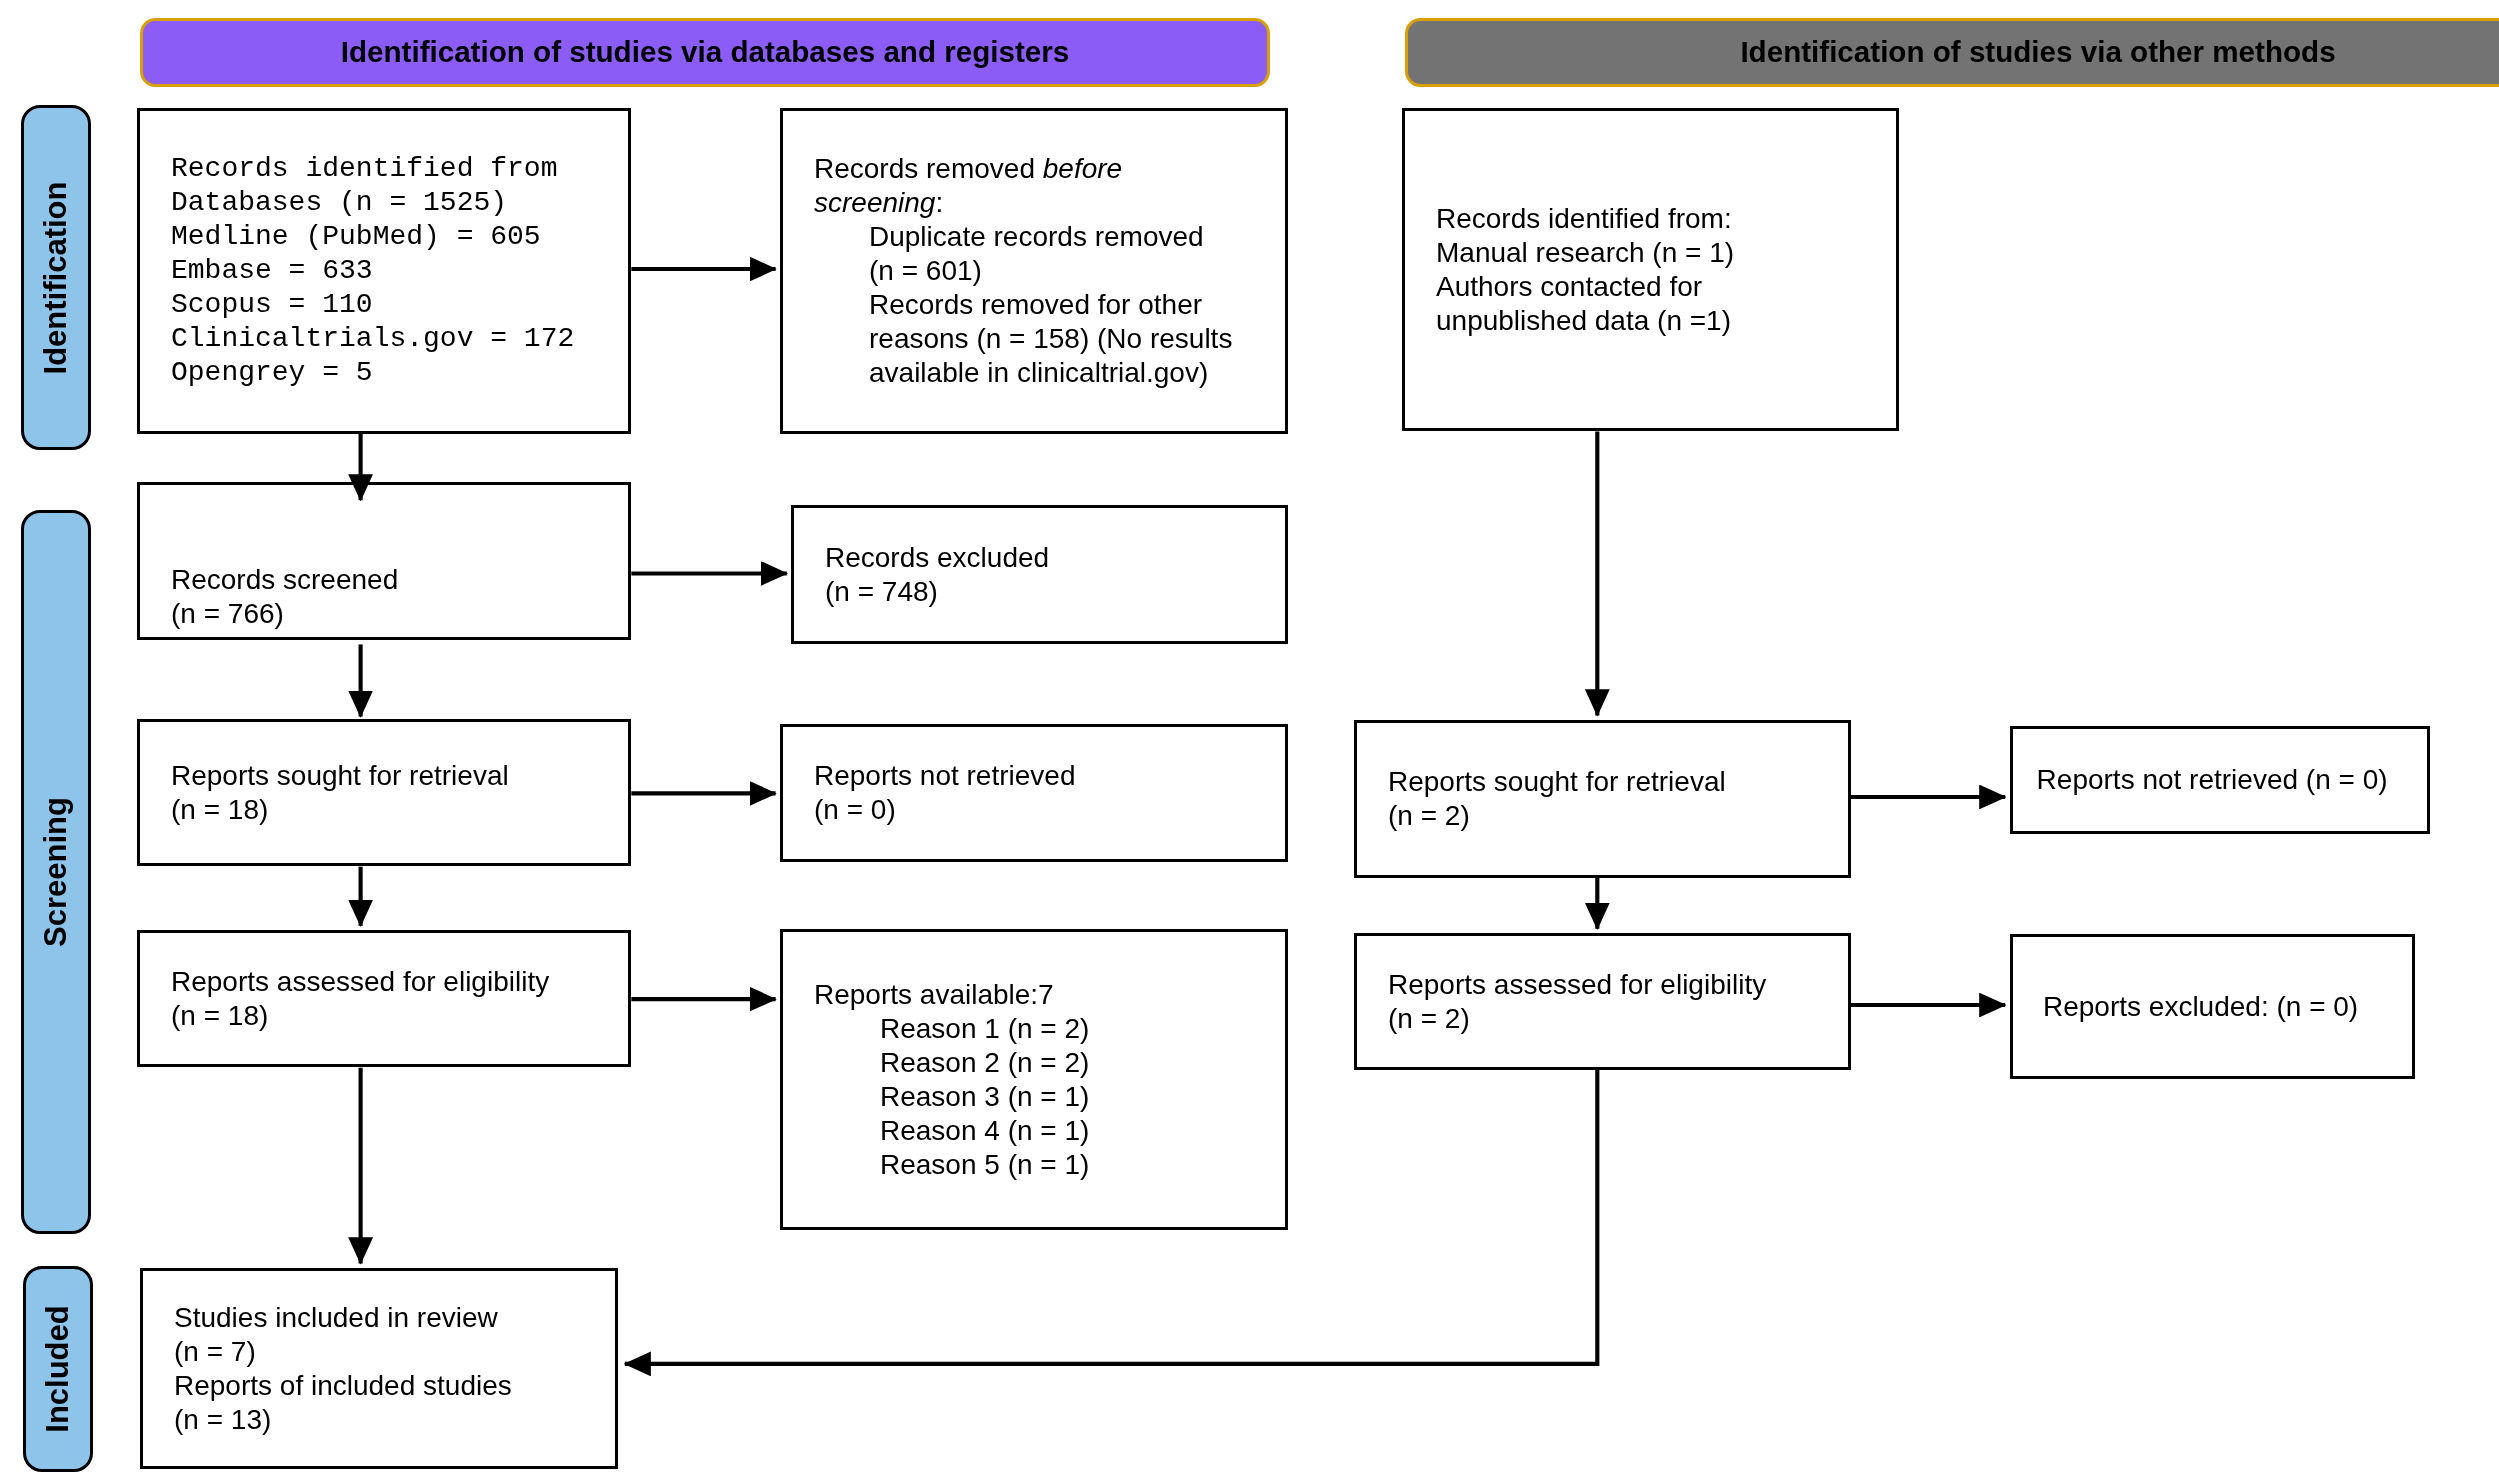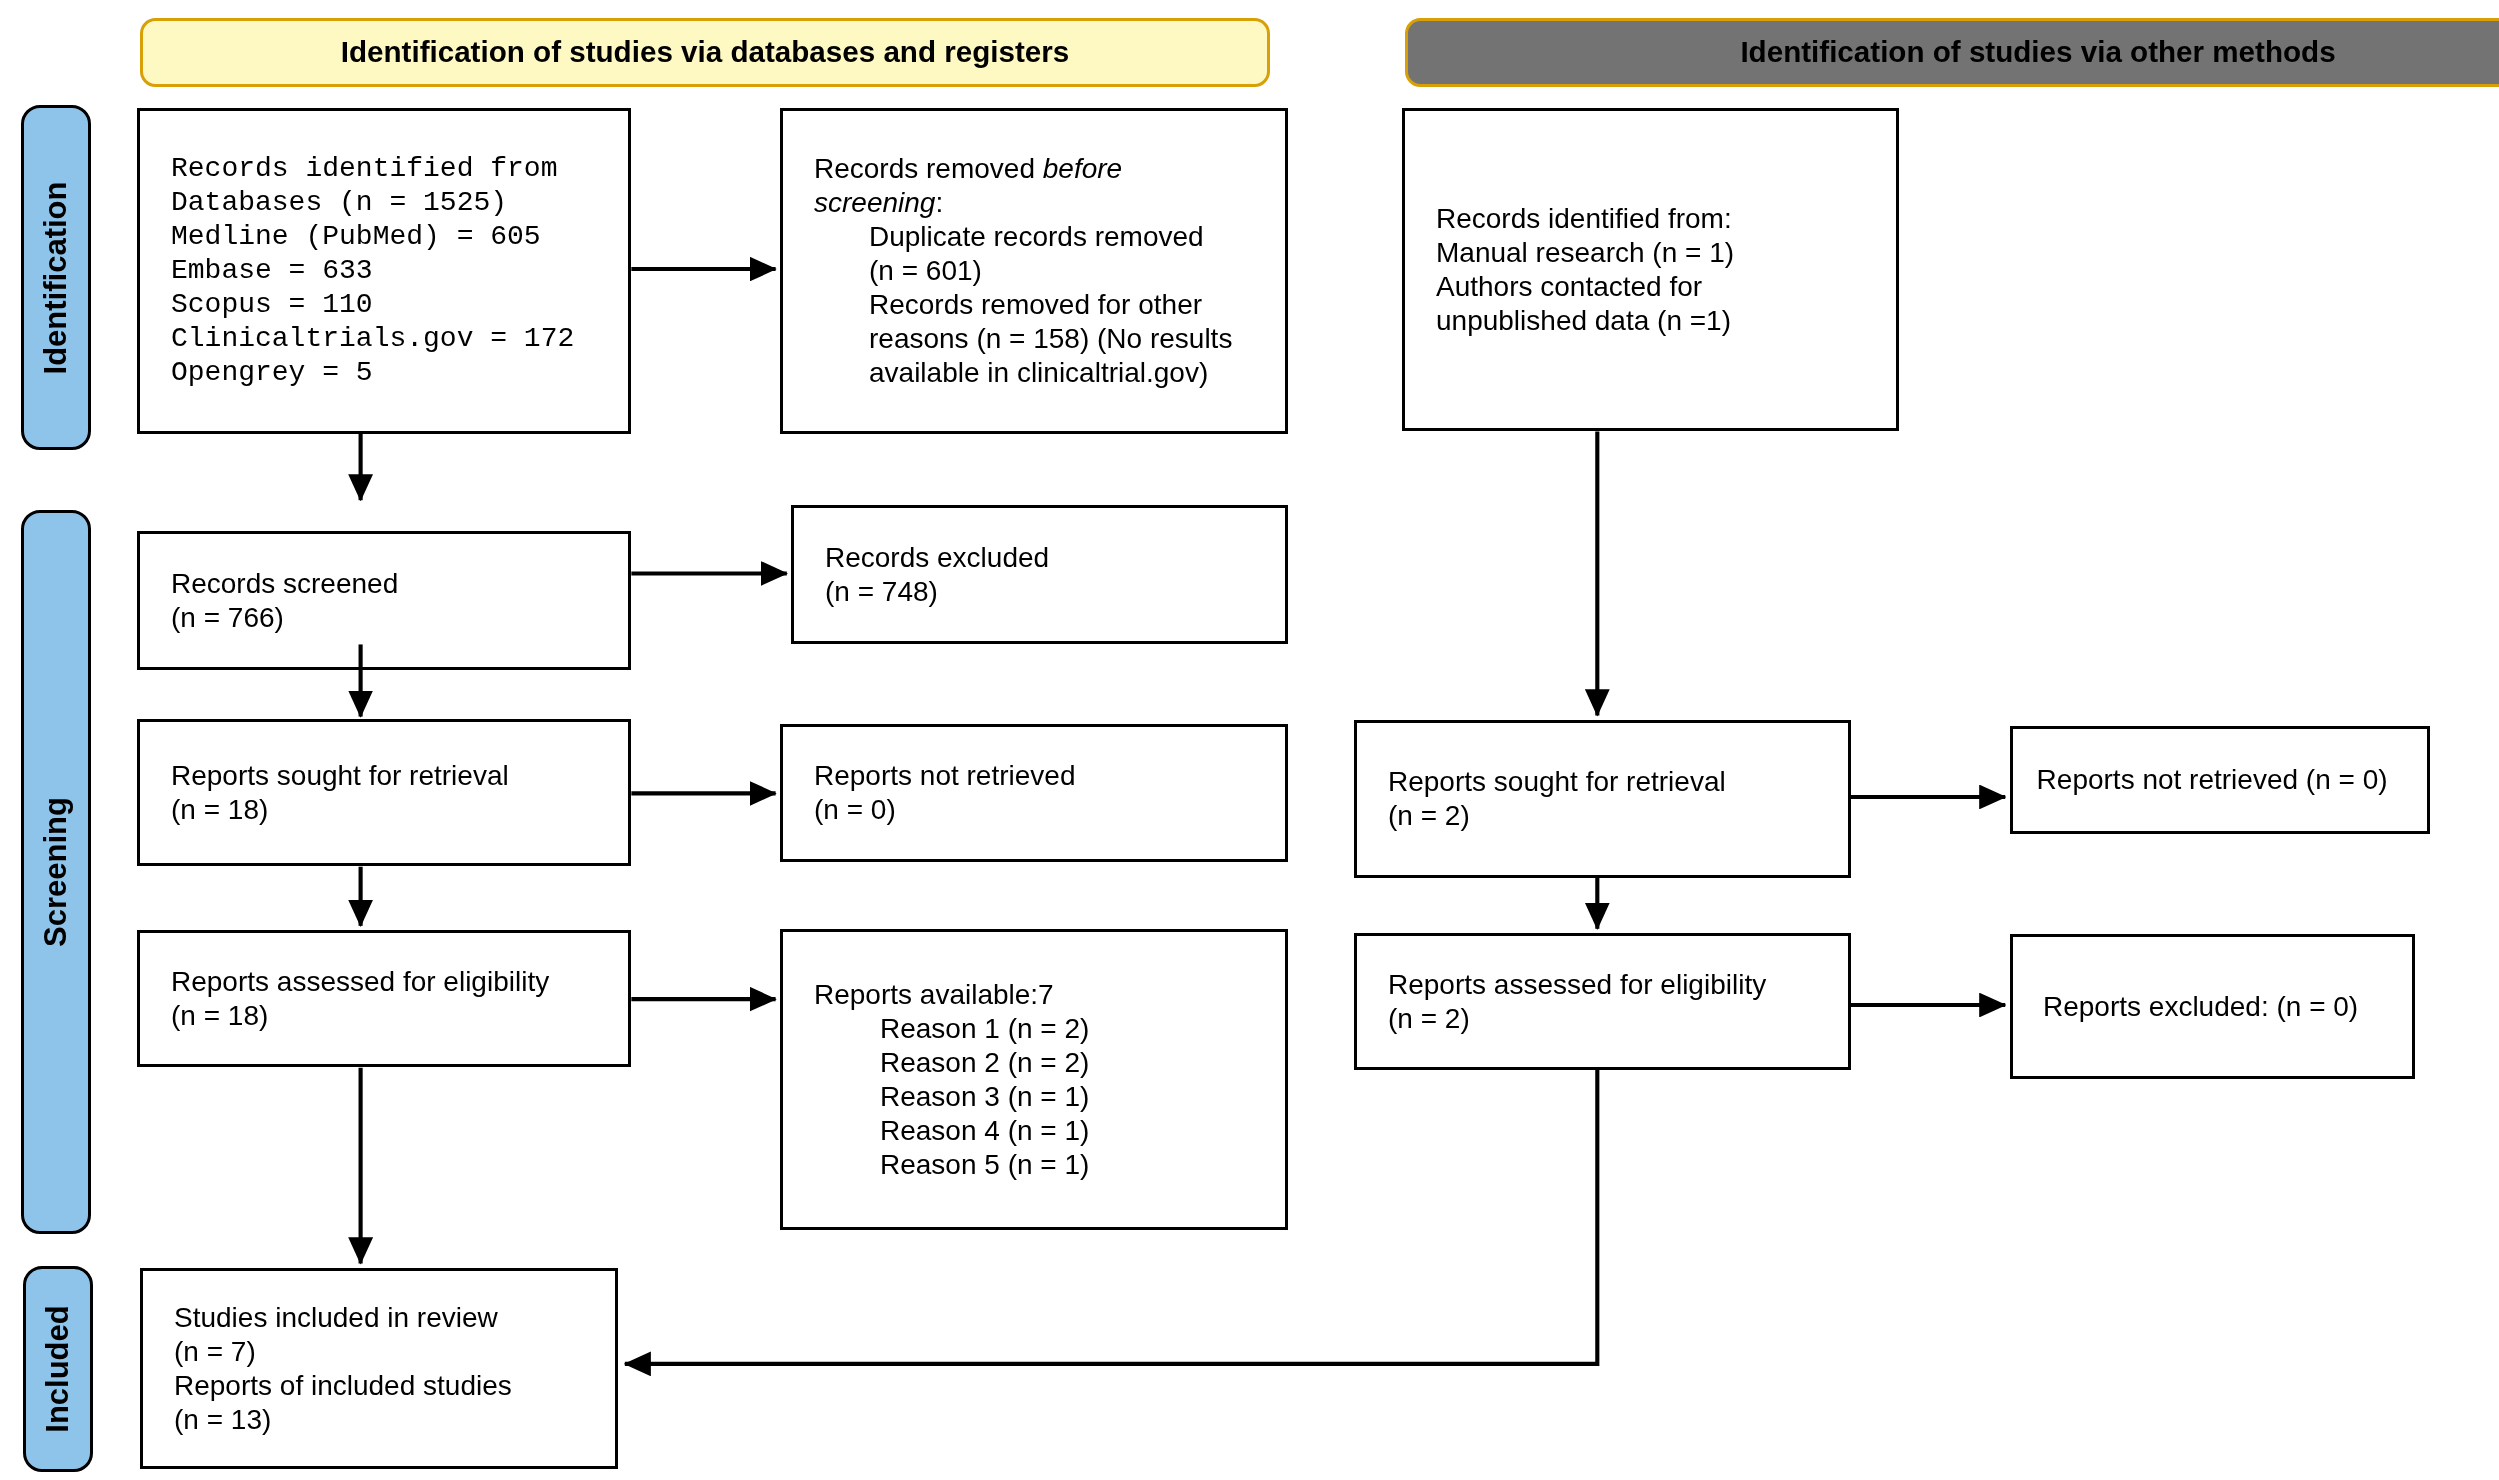--- a/index.html
+++ b/index.html
@@ -66,21 +66,21 @@
     pointer-events: none;
   }
   svg.arrows path { stroke: #000; stroke-width: 7px; fill: none; }
   svg.arrows marker path { fill: #000; stroke: none; }
 </style>
 </head>
 <body>
 
 <div id="canvas">
 
-  <div class="header" style="left: 140px; top: 17.7px; width: 1130px; height: 69px; background: #fef9c3; border-color: rgb(216, 159, 6);">
+  <div class="header" style="left: 140px; top: 17.7px; width: 1130px; height: 69px; background: #8b5cf6; border-color: rgb(216, 159, 6);">
     <span>Identification of studies via databases and registers</span>
   </div>
   <div class="header" style="left: 1357px; top: 17.7px; width: 1266px; height: 69px; background: #737373; border-color: rgb(216, 159, 6); margin-left: 48px;">
     <span>Identification of studies via other methods</span>
   </div>
 
   <div class="stage" style="left: 21px; top: 105px; width: 70px; height: 345px; background: rgb(142, 196, 233);">
     <span>Identification</span>
   </div>
   <div class="stage" style="left: 21px; top: 510px; width: 70px; height: 724px; background: rgb(142, 196, 233);">
@@ -93,21 +93,21 @@
   <div class="box" style="left:137px; top:108px; width:494px; height:326px;font-family:Liberation Mono, monospace;">
     <div>Records identified from</div>
     <div>Databases (n = 1525)</div>
     <div>Medline (PubMed) = 605</div>
     <div>Embase = 633</div>
     <div>Scopus = 110</div>
     <div>Clinicaltrials.gov = 172</div>
     <div>Opengrey = 5</div>
   </div>
 
-  <div class="box" style="left:137px; top:531px; width:494px; height:139px;">
+  <div class="box" style="left:137px; top:482px; width:494px; height:158px;justify-content:flex-end;">
     <div>Records screened</div>
     <div>(n = 766)</div>
   </div>
 
   <div class="box" style="left:137px; top:719px; width:494px; height:147px;">
     <div>Reports sought for retrieval</div>
     <div>(n = 18)</div>
   </div>
 
   <div class="box" style="left:137px; top:930px; width:494px; height:137px;">

